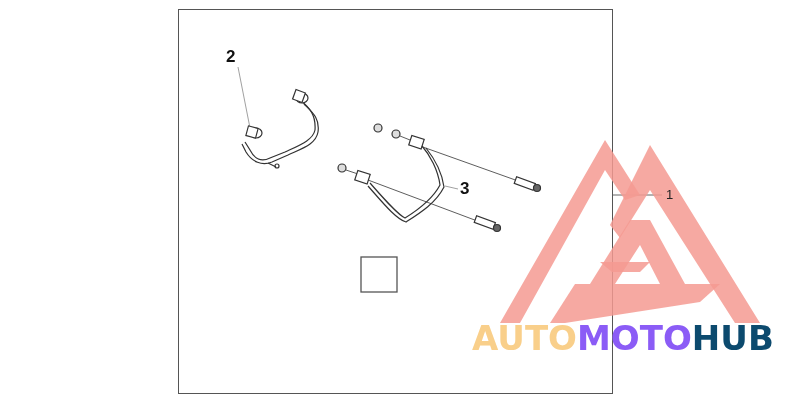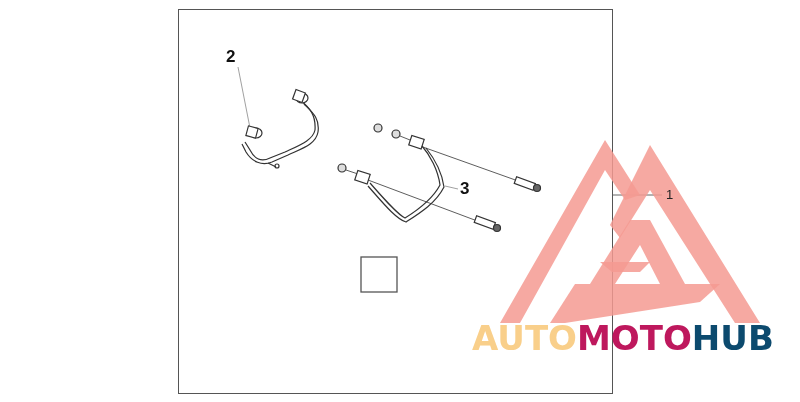--- a/index.html
+++ b/index.html
@@ -60,14 +60,14 @@
     <polygon points="650,220 685,284 660,284 640,245 615,284 590,284 630,220"></polygon>
     <polygon points="600,262 650,262 640,272 612,272"></polygon>
   </g>
 </svg>
 
 <div class="callout" style="left:226px; top:47px;">2</div>
 <div class="callout" style="left:460px; top:179px;">3</div>
 <div class="callout small" style="left:666px; top:187px;">1</div>
 
 <div class="wm-text">
-  <span style="color:#f9cf8a;">AUTO</span><span style="color:#be185d;">MOTO</span><span style="color:#0c4a6e;">HUB</span>
+  <span style="color:#f9cf8a;">AUTO</span><span style="color:#8b5cf6;">MOTO</span><span style="color:#0c4a6e;">HUB</span>
 </div>
 
 </body></html>

